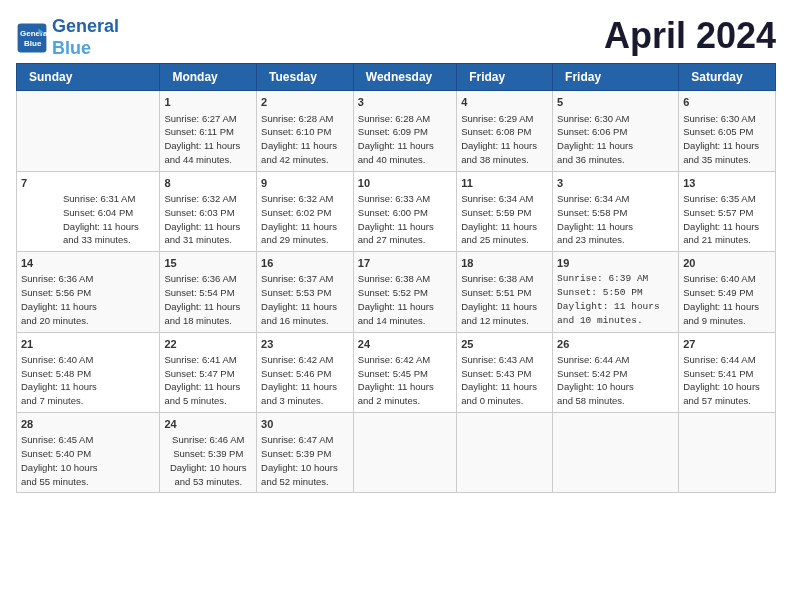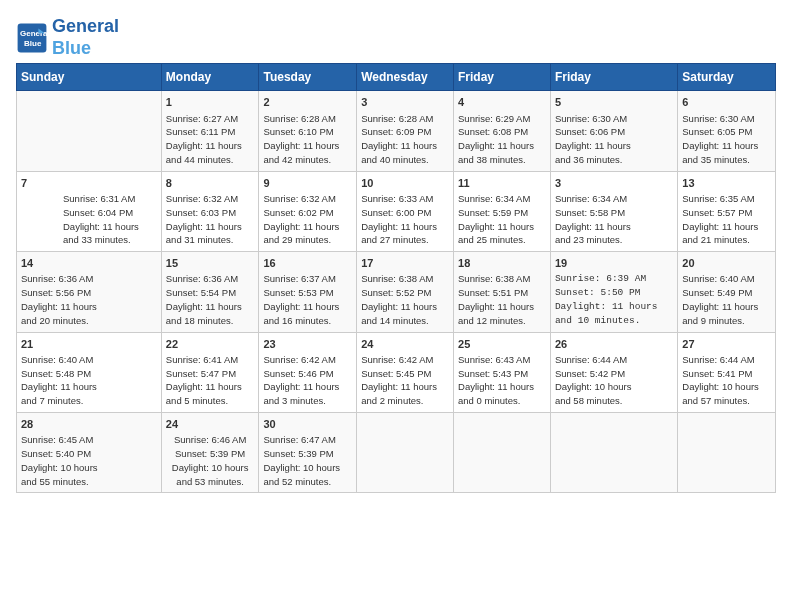--- a/index.html
+++ b/index.html
@@ -49,21 +49,21 @@
       margin-top: 2px;
     }
     table {
       width: 100%;
       border-collapse: collapse;
       font-size: 10.5px;
     }
     thead tr th {
       background-color: #2563a8;
       color: #fff;
-      padding: 6px 4px;
+      padding: 6px 12px;
       text-align: left;
       font-size: 12px;
       font-weight: bold;
       border: 1px solid #1a4a8a;
     }
     tbody tr td {
       border: 1px solid #ccc;
       vertical-align: top;
       padding: 4px 4px;
       min-height: 70px;
@@ -100,20 +100,21 @@
       <text x="10" y="30" font-size="10" fill="white" font-weight="bold" font-family="Arial">Blue</text>
       <polygon points="28,8 36,14 28,14" fill="#4fa3e0"></polygon>
     </svg>
     <div>
       <div class="logo-text">
         <span>General</span><br><span style="color:#4fa3e0">Blue</span>
       </div>
     </div>
   </div>
   <div class="title-block">
+    <div class="month-title">April 2024</div>
   </div>
 </div>
 
 <table>
   <thead>
     <tr>
     <th>Sunday</th>
         <th>Monday</th>
         <th>Tuesday</th>
         <th>Wednesday</th>

